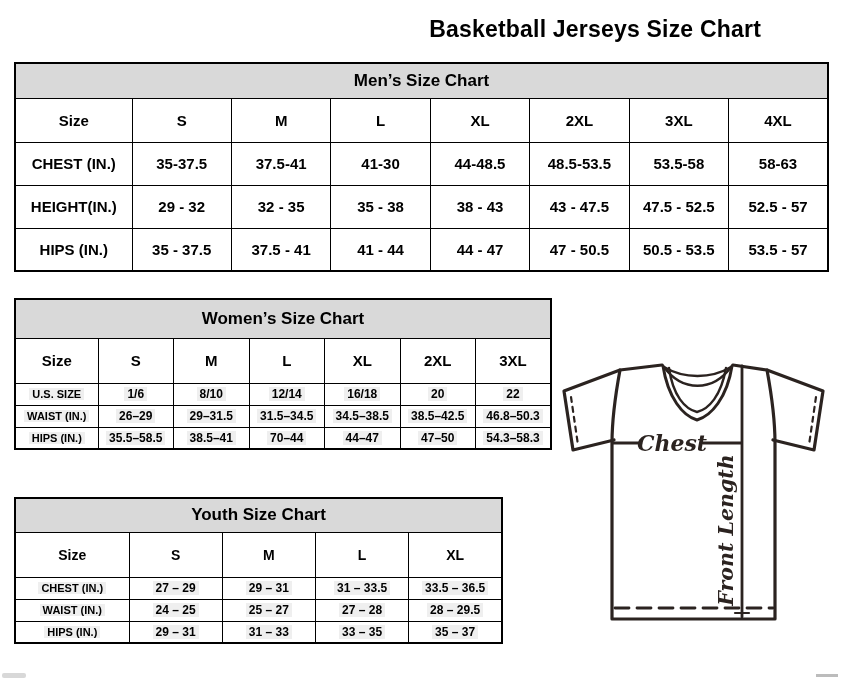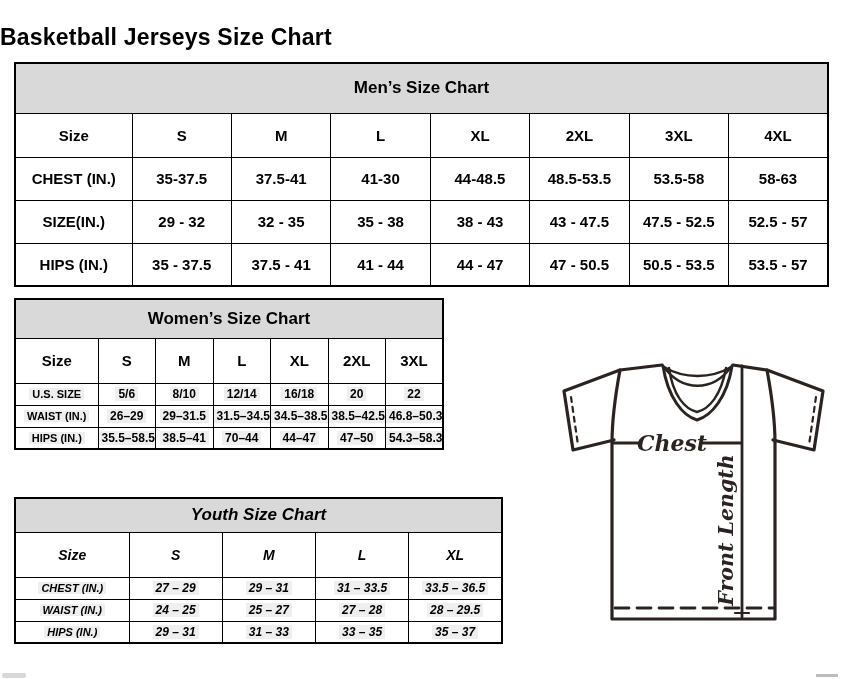--- a/index.html
+++ b/index.html
@@ -2,41 +2,41 @@
 <html><head>
 <meta charset="utf-8">
 <style>
   html,body { margin:0; padding:0; }
   body {
     width:843px; height:679px; position:relative; background:#ffffff;
     font-family:"Liberation Sans", sans-serif; color:#000;
     overflow:hidden;
   }
   .page-title {
-    position:absolute; top:24px; left:0; width:761px;
-    text-align:left; font-size:23px; font-weight:bold; letter-spacing:0.2px;
+    position:absolute; top:16px; left:0; width:761px;
+    text-align:right; font-size:23px; font-weight:bold; letter-spacing:0.2px;
   }
   table.chart {
     position:absolute; border-collapse:collapse; table-layout:fixed;
     background:#fff; border:2px solid #000;
   }
   table.chart th, table.chart td {
     border:1px solid #000; text-align:center; vertical-align:middle;
     padding:0; font-weight:bold; overflow:hidden; white-space:nowrap;
   }
   .chart-title-cell {
     background:#d9d9d9; font-size:17px; border-bottom:2px solid #000;
   }
   #mens-table  { left:14px; top:62px;  width:815px; }
-  #womens-table{ left:14px; top:298px; width:430px; }
-  #youth-table { left:14px; top:497px; width:489px;font-style:italic; }
+  #womens-table{ left:14px; top:298px; width:538px; }
+  #youth-table { left:14px; top:497px; width:489px; }
 
   #mens-table .hdr-row  { height:44px; font-size:15px; }
   #mens-table .data-row { height:43px; font-size:15px; }
-  #mens-table .title-row{ height:50px; }
+  #mens-table .title-row{ height:35px; }
 
   #womens-table .title-row { height:39px; }
   #womens-table .hdr-row   { height:45px; font-size:15px; }
   #womens-table .data-row  { height:22px; font-size:12px;margin-top:36px; }
   #womens-table .data-row .row-label { font-size:11px; }
 
   #youth-table .title-row { height:34px; }
   #youth-table .hdr-row   { height:45px; font-size:14px; }
   #youth-table .data-row  { height:22px; font-size:12px; }
   #youth-table .data-row .row-label { font-size:11px; }
@@ -89,21 +89,21 @@
     <td class="row-label">CHEST (IN.)</td>
     <td>35-37.5</td>
     <td>37.5-41</td>
     <td>41-30</td>
     <td>44-48.5</td>
     <td>48.5-53.5</td>
     <td>53.5-58</td>
     <td>58-63</td>
   </tr>
   <tr class="data-row">
-    <td class="row-label">SIZE(IN.)</td>
+    <td class="row-label">HEIGHT(IN.)</td>
     <td>29 - 32</td>
     <td>32 - 35</td>
     <td>35 - 38</td>
     <td>38 - 43</td>
     <td>43 - 47.5</td>
     <td>47.5 - 52.5</td>
     <td>52.5 - 57</td>
   </tr>
   <tr class="data-row">
     <td class="row-label">HIPS (IN.)</td>
@@ -136,21 +136,21 @@
     <th>Size</th>
     <th>S</th>
     <th>M</th>
     <th>L</th>
     <th>XL</th>
     <th>2XL</th>
     <th>3XL</th>
   </tr>
   <tr class="data-row">
     <td class="row-label"><span class="hl">U.S. SIZE</span></td>
-    <td><span class="hl">5/6</span></td>
+    <td><span class="hl">1/6</span></td>
     <td><span class="hl">8/10</span></td>
     <td><span class="hl">12/14</span></td>
     <td><span class="hl">16/18</span></td>
     <td><span class="hl">20</span></td>
     <td><span class="hl">22</span></td>
   </tr>
   <tr class="data-row">
     <td class="row-label"><span class="hl">WAIST (IN.)</span></td>
     <td><span class="hl">26–29</span></td>
     <td><span class="hl">29–31.5</span></td>

